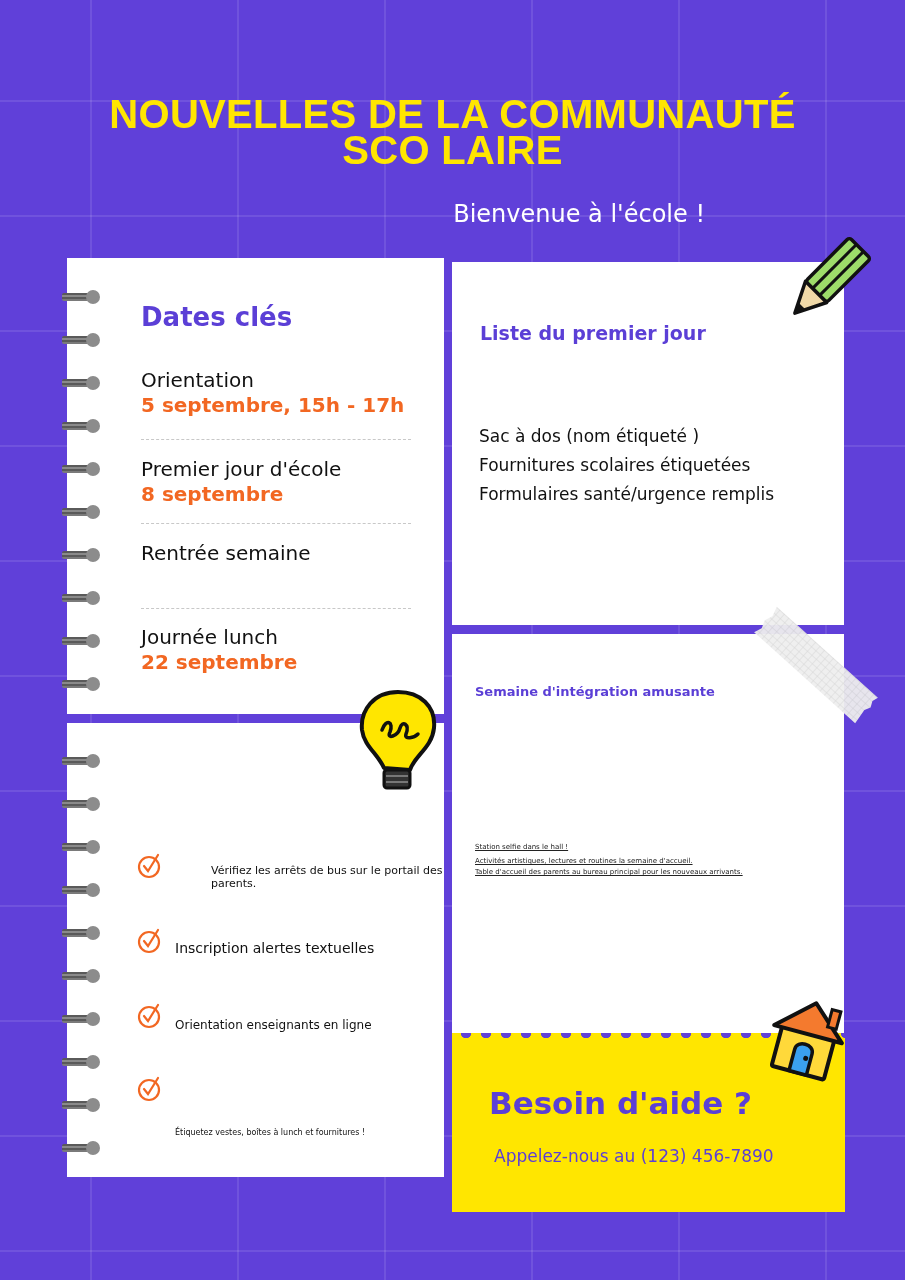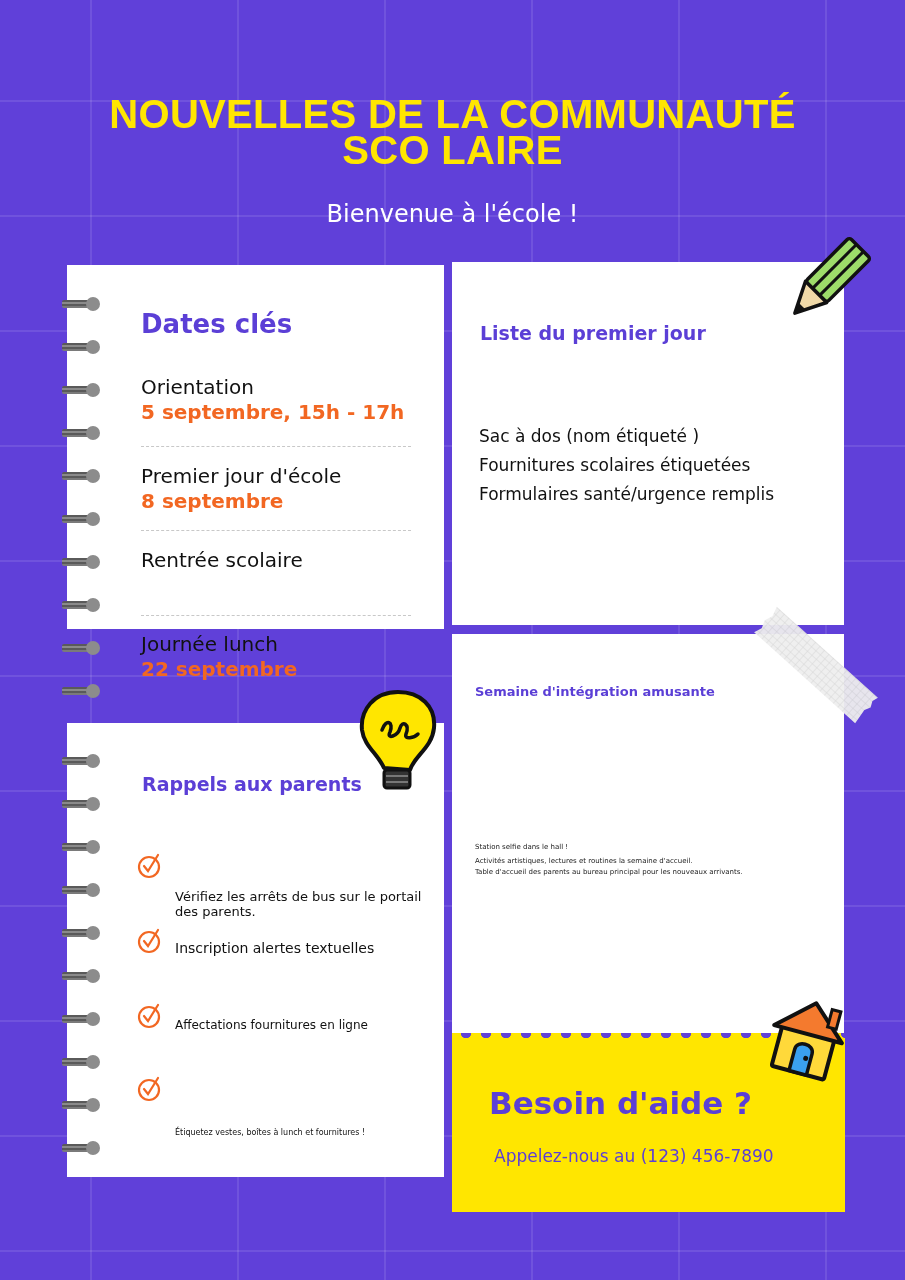--- a/index.html
+++ b/index.html
@@ -15,25 +15,25 @@
     font-family: "DejaVu Sans", sans-serif;
   }
   .title {
     position: absolute; left: 100px; top: 96px; width: 705px;
     text-align: center; color: #ffe600;
     font-family: "Liberation Sans", sans-serif; font-weight: 700;
     font-size: 40px; line-height: 36px; letter-spacing: 0.3px;
   }
   .subtitle {
     position: absolute; left: 200px; top: 200px; width: 505px;
-    text-align: center; color: #ffffff;
+    text-align: right; color: #ffffff;
     font-family: "DejaVu Sans", sans-serif; font-size: 24px;
   }
   .panel { position: absolute; background: #ffffff; }
-  #p-dates { left: 67px; top: 265px; width: 377px; height: 364px; }
+  #p-dates { left: 67px; top: 258px; width: 377px; height: 456px; }
   #p-reminders { left: 67px; top: 723px; width: 377px; height: 454px; }
   #p-list { left: 452px; top: 262px; width: 392px; height: 363px; }
   #p-week { left: 452px; top: 634px; width: 392px; height: 452px; }
   #p-help {
     left: 452px; top: 1033px; width: 393px; height: 179px;
     background: #ffe600; overflow: hidden;
   }
   .scallops {
     position: absolute; left: 0; top: 0; width: 100%; height: 8px;
     background-image: radial-gradient(circle at 50% 0, #6040d9 5px, transparent 5.5px);
@@ -56,21 +56,21 @@
   .dates-title { position: absolute; left: 74px; top: 44px; font-size: 26px; }
   .date-item { position: absolute; left: 74px; width: 270px; }
   .date-label { color: #111; font-size: 20px; line-height: 24px; }
   .date-value { color: #f26722; font-size: 20px; font-weight: 700; line-height: 26px; }
   .dashed { position: absolute; left: 74px; width: 270px; border-top: 1px dashed #c8c8c8; }
   .list-title { position: absolute; left: 28px; top: 60px; font-size: 19px; }
   .list-items { position: absolute; left: 27px; top: 160px; width: 360px; }
   .list-items div { color: #111; font-size: 17px; line-height: 30px; }
   .week-title { position: absolute; left: 23px; top: 50px; font-size: 13px; }
   .week-lines { position: absolute; left: 23px; top: 208px; width: 360px; }
-  .week-lines div { color: #222; font-size: 7px; line-height: 11px; }
+  .week-lines div { color: #222; font-size: 7px; line-height: 11px; text-decoration: underline; }
   .reminders-title { position: absolute; left: 75px; top: 50px; font-size: 19px; }
   .check {
     position: absolute; left: 70px; width: 26px; height: 26px;
   }
   .rem-text { position: absolute; left: 108px; color: #111; }
   .help-title { position: absolute; left: 37px; top: 52px; color: #5b3fd6; font-weight: 700; font-size: 31px; }
   .help-phone { position: absolute; left: 42px; top: 113px; color: #5b3fd6; font-size: 17px; }
   .deco { position: absolute; }
 </style>
 </head>
@@ -130,21 +130,21 @@
   </div>
   <div class="dashed" style="top:181px"></div>
 
   <div class="date-item" style="top:199px">
     <div class="date-label">Premier jour d'école</div>
     <div class="date-value">8 septembre</div>
   </div>
   <div class="dashed" style="top:265px"></div>
 
   <div class="date-item" style="top:283px">
-    <div class="date-label">Rentrée scolaire</div>
+    <div class="date-label">Rentrée semaine</div>
   </div>
   <div class="dashed" style="top:350px"></div>
 
   <div class="date-item" style="top:367px">
     <div class="date-label">Journée lunch</div>
     <div class="date-value">22 septembre</div>
   </div>
 </div>
 
 <div class="panel" id="p-reminders">
@@ -183,39 +183,38 @@
       </div>
     <div class="ring" style="top:375px">
         <div class="bar"></div>
         <div class="dot"></div>
       </div>
     <div class="ring" style="top:418px">
         <div class="bar"></div>
         <div class="dot"></div>
       </div>
   </div>
-  <div class="reminders-title h-purple">Rappels aux parents</div>
 
   <svg class="check" style="top:130px" viewBox="0 0 26 26">
     <circle cx="12" cy="14" r="10" fill="none" stroke="#f26722" stroke-width="2.2"></circle>
     <path d="M7 13 L11 18 L21 2" fill="none" stroke="#f26722" stroke-width="2.2" stroke-linecap="round"></path>
   </svg>
-  <div class="rem-text" style="top:166px; font-size:13px;">Vérifiez les arrêts de bus sur le portail des parents.</div>
+  <div class="rem-text" style="top:141px; font-size:11px;margin-left:36px;">Vérifiez les arrêts de bus sur le portail des parents.</div>
 
   <svg class="check" style="top:205px" viewBox="0 0 26 26">
     <circle cx="12" cy="14" r="10" fill="none" stroke="#f26722" stroke-width="2.2"></circle>
     <path d="M7 13 L11 18 L21 2" fill="none" stroke="#f26722" stroke-width="2.2" stroke-linecap="round"></path>
   </svg>
   <div class="rem-text" style="top:217px; font-size:14px;">Inscription alertes textuelles</div>
 
   <svg class="check" style="top:280px" viewBox="0 0 26 26">
     <circle cx="12" cy="14" r="10" fill="none" stroke="#f26722" stroke-width="2.2"></circle>
     <path d="M7 13 L11 18 L21 2" fill="none" stroke="#f26722" stroke-width="2.2" stroke-linecap="round"></path>
   </svg>
-  <div class="rem-text" style="top:295px; font-size:12px;">Affectations fournitures en ligne</div>
+  <div class="rem-text" style="top:295px; font-size:12px;">Orientation enseignants en ligne</div>
 
   <svg class="check" style="top:353px" viewBox="0 0 26 26">
     <circle cx="12" cy="14" r="10" fill="none" stroke="#f26722" stroke-width="2.2"></circle>
     <path d="M7 13 L11 18 L21 2" fill="none" stroke="#f26722" stroke-width="2.2" stroke-linecap="round"></path>
   </svg>
   <div class="rem-text" style="top:405px; font-size:8px;">Étiquetez vestes, boîtes à lunch et fournitures !</div>
 </div>
 
 <div class="panel" id="p-list">
   <div class="list-title h-purple">Liste du premier jour</div>

